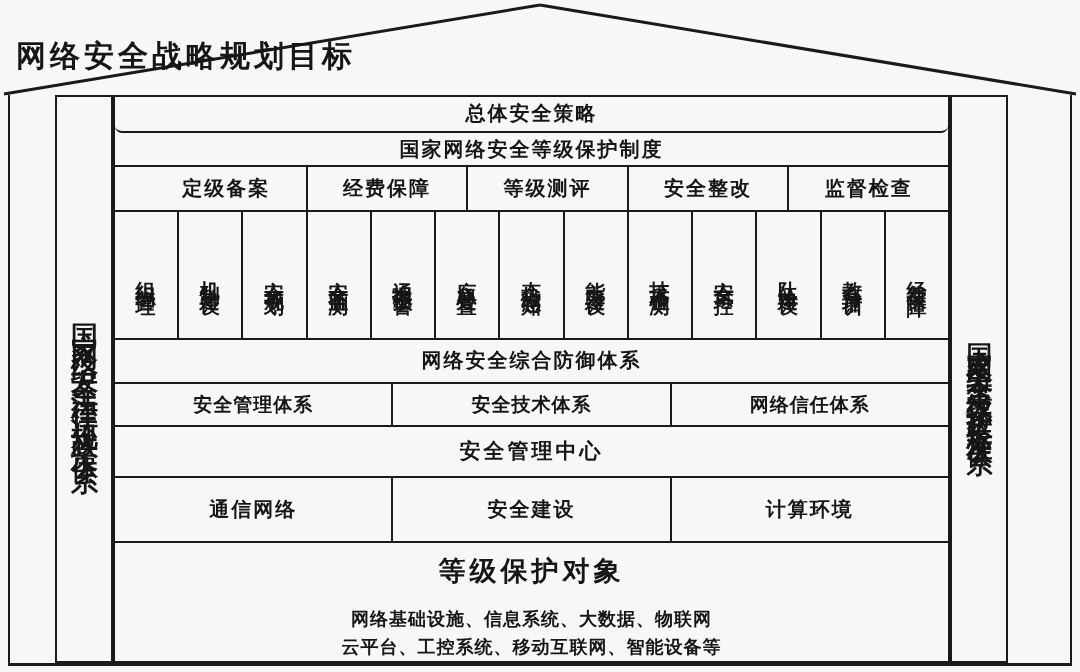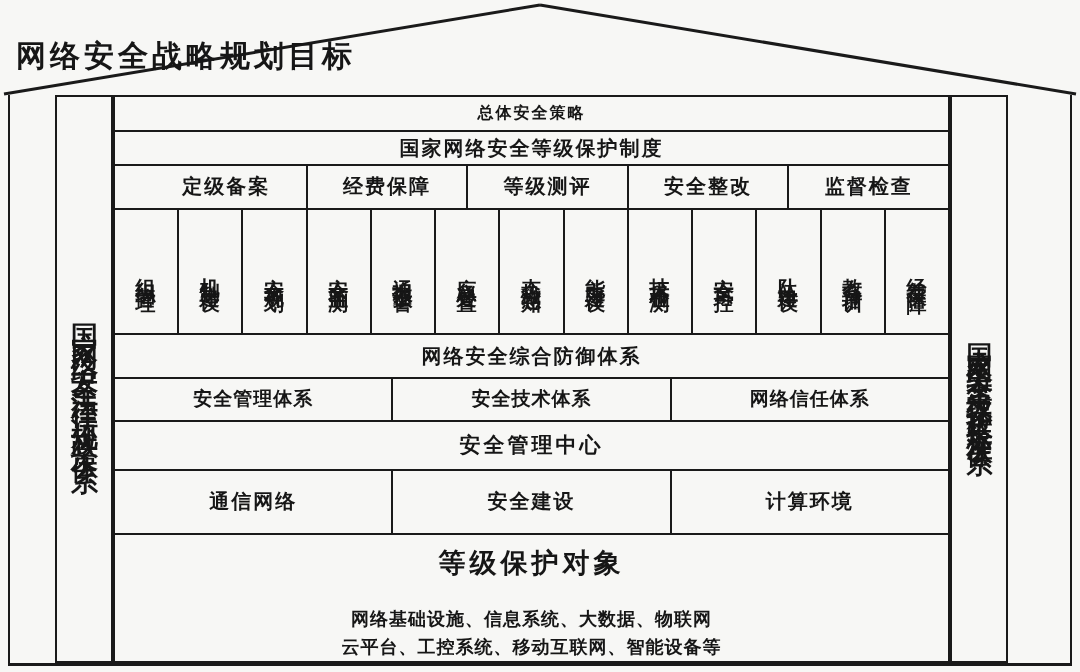--- a/index.html
+++ b/index.html
@@ -42,37 +42,37 @@
     background:#f7f7f5;
   }
   .row{ display:flex; border-bottom:2px solid #1a1a1a; align-items:stretch; }
   .row:last-child{ border-bottom:none; }
   .cell{
     flex:1; display:flex; align-items:center; justify-content:center;
     border-right:2px solid #1a1a1a; text-align:center;
   }
   .cell:last-child{ border-right:none; }
 
-  .r-strategy{ height:37px; font-size:16px; letter-spacing:2px; }
+  .r-strategy{ height:37px; font-size:20px; letter-spacing:2px;border-radius:7px; }
   .r-system{ height:36px; font-size:20px; letter-spacing:2px; }
   .r-process{ height:46px; font-size:20px; letter-spacing:2px;padding-left:32px; }
   .r-cap{ height:133px; }
   .r-cap .cell span{
     writing-mode:vertical-rl; text-orientation:upright;
     font-size:20px; letter-spacing:5px; line-height:1;
   }
   .r-defense{ height:46px; font-size:20px; letter-spacing:2px; }
   .r-sys4{ height:45px; font-size:19px; letter-spacing:1px; }
   .r-center{ height:52px; font-size:21px; letter-spacing:3px; }
   .r-env{ height:68px; font-size:20px; letter-spacing:2px; }
   .r-objects{
     flex:1; display:flex; flex-direction:column; align-items:center;
     justify-content:flex-start; padding-top:10px;
   }
-  .objects-title{ font-size:27px; letter-spacing:4px; margin-bottom:24px; }
+  .objects-title{ font-size:27px; letter-spacing:4px; margin-bottom:16px; }
   .objects-line{ font-size:18px; letter-spacing:1px; line-height:28px; }
 </style>
 </head>
 <body>
 
 <div class="stage">
 
   <svg class="roof-svg" width="1080" height="96">
     <line x1="4" y1="94" x2="540" y2="5" stroke="#1a1a1a" stroke-width="3"></line>
     <line x1="540" y1="5" x2="1076" y2="94" stroke="#1a1a1a" stroke-width="3"></line>

